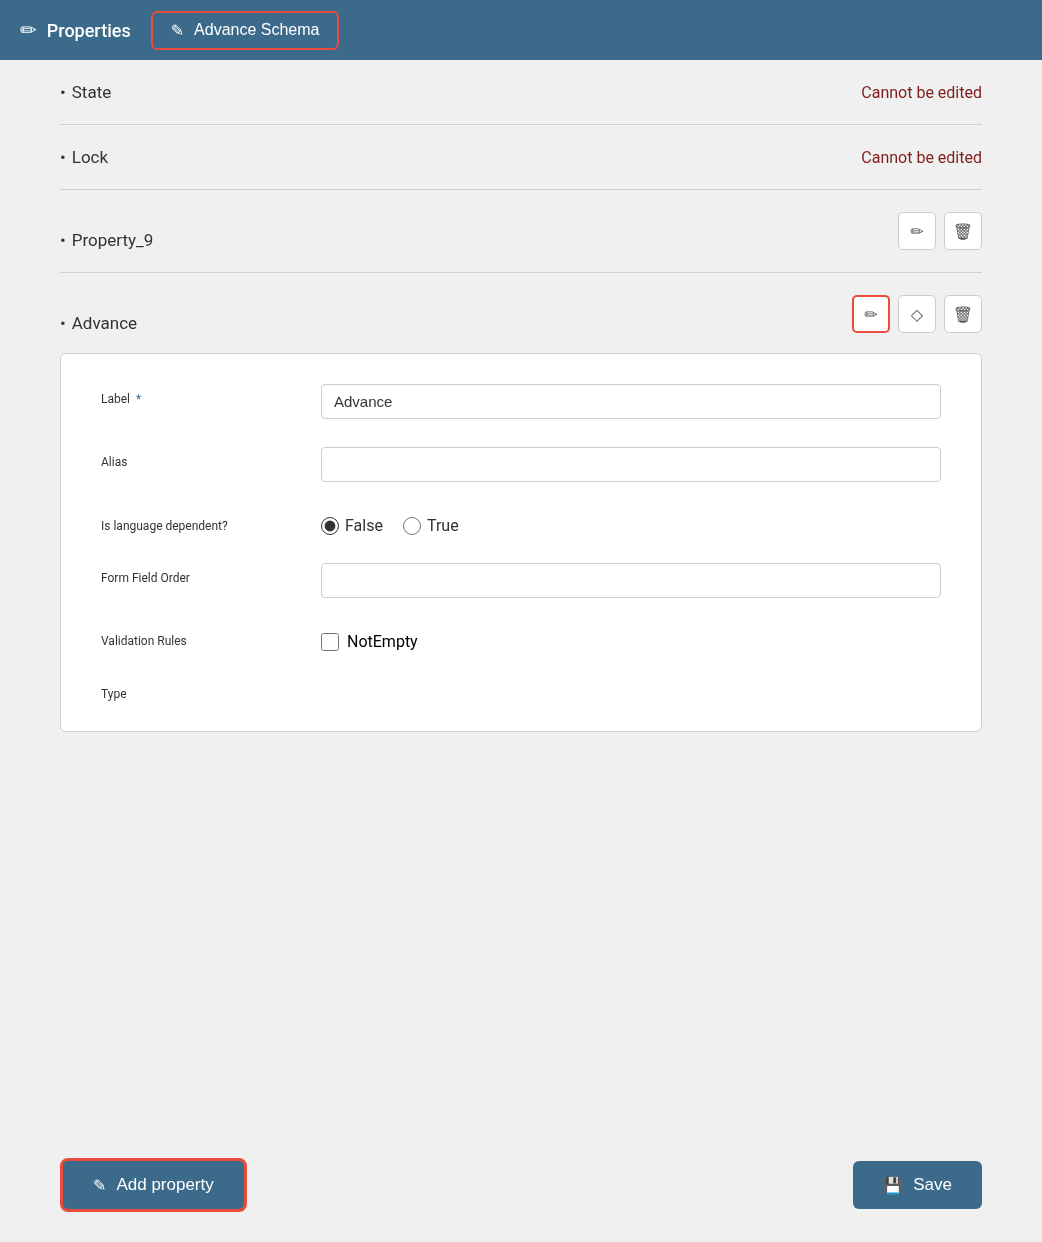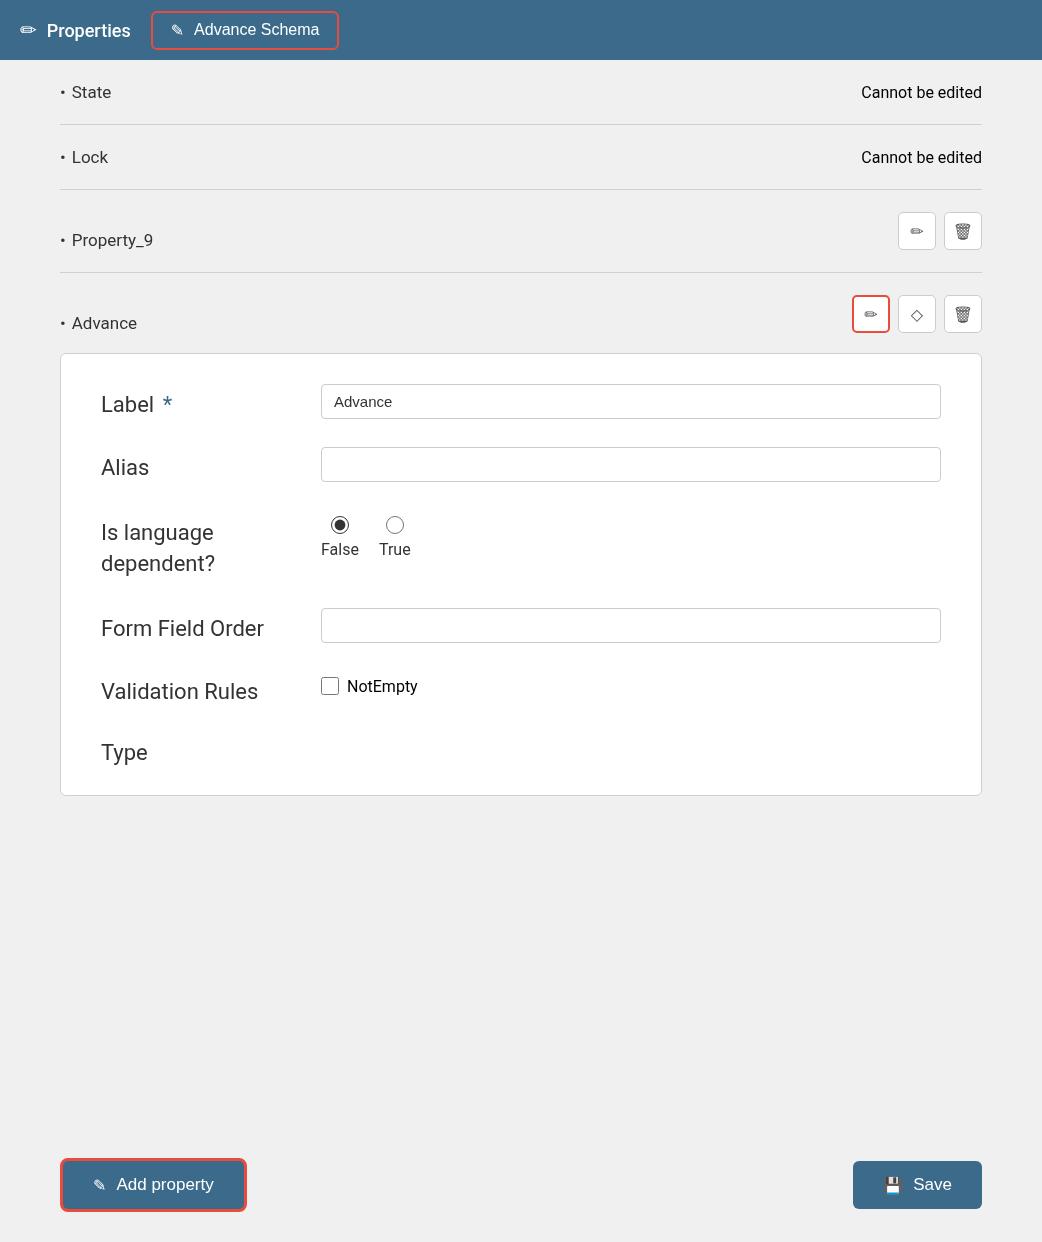--- a/index.html
+++ b/index.html
@@ -66,21 +66,21 @@
       color: #333;
       display: flex;
       align-items: center;
     }
     .property-label::before {
       content: '•';
       margin-right: 6px;
       color: #333;
     }
     .cannot-edit {
-      color: #000000;
+      color: #7f1d1d;
       font-size: 16px;
     }
     .property-actions {
       display: flex;
       gap: 8px;
       align-items: center;
     }
     .icon-btn {
       width: 38px;
       height: 38px;
@@ -110,21 +110,21 @@
     .form-row {
       display: flex;
       align-items: flex-start;
       margin-bottom: 28px;
     }
     .form-row:last-child {
       margin-bottom: 0;
     }
     .form-label {
       width: 220px;
-      font-size: 22px;
+      font-size: 12px;
       color: #333;
       padding-top: 8px;
       flex-shrink: 0;
     }
     .form-label .required {
       color: #3b6a8a;
       margin-left: 3px;
     }
     .form-control {
       flex: 1;
@@ -144,21 +144,20 @@
       padding-top: 6px;
       flex: 1;
     }
     .radio-label {
       display: flex;
       align-items: center;
       gap: 6px;
       font-size: 16px;
       color: #333;
       cursor: pointer;
-      flex-direction: column;
     }
     .radio-label input[type="radio"] {
       width: 18px;
       height: 18px;
       accent-color: #333;
       cursor: pointer;
     }
 
     .checkbox-group {
       display: flex;

